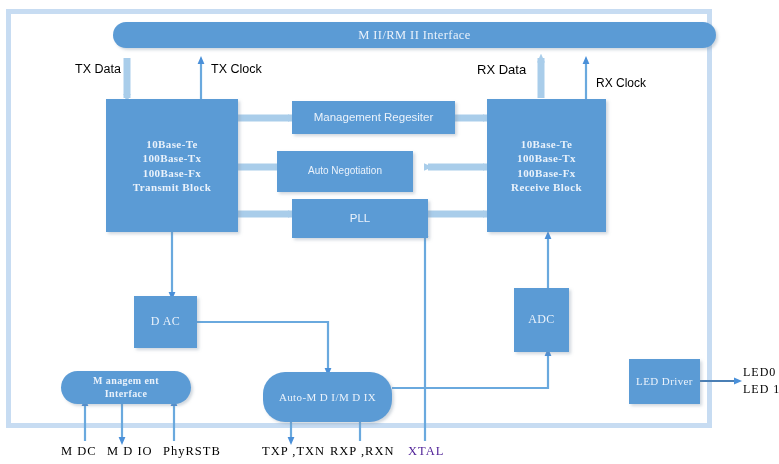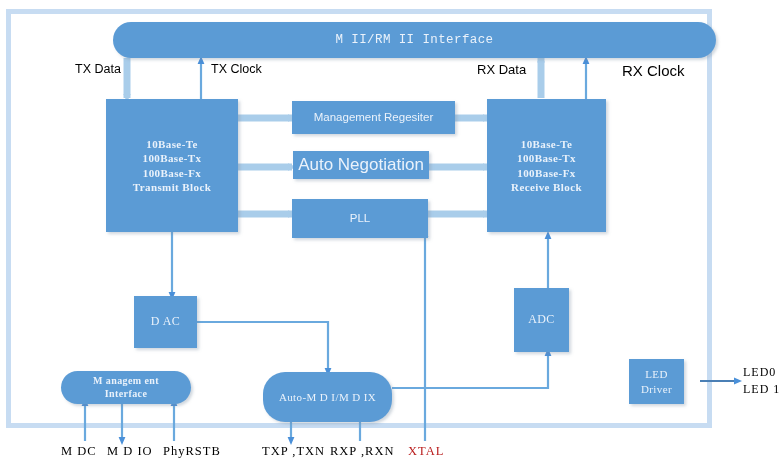--- a/index.html
+++ b/index.html
@@ -170,21 +170,21 @@
 
     <g>
       <line x1="174" y1="441" x2="174" y2="402" stroke="#6aa9de" stroke-width="2.2" marker-end="url(#ahD)"></line>
     </g>
 
     <g>
       <line x1="700" y1="381" x2="738" y2="381" stroke="#4a7fb5" stroke-width="2" marker-end="url(#ahD)"></line>
     </g>
   </svg>
 
-  <div class="blk pill serif" style="left:113px; top:22px; width:603px; height:36px; font-size:12.5px;font-family:Liberation Mono, monospace;">
+  <div class="blk pill serif" style="left:113px; top:22px; width:603px; height:26px; font-size:12.5px;">
     <span>M II/RM II Interface</span>
   </div>
 
   <div class="blk serif multiline" style="left:106px; top:99px; width:132px; height:133px; font-size:11px;">
     <div>
       <span>10Base-Te</span>
       <span>100Base-Tx</span>
       <span>100Base-Fx</span>
       <span>Transmit Block</span>
     </div>
@@ -196,21 +196,21 @@
       <span>100Base-Tx</span>
       <span>100Base-Fx</span>
       <span>Receive Block</span>
     </div>
   </div>
 
   <div class="blk sans" style="left:292px; top:101px; width:163px; height:33px; font-size:11.5px;">
     <span>Management Regesiter</span>
   </div>
 
-  <div class="blk sans" style="left:293px; top:151px; width:136px; height:28px; font-size:17px;">
+  <div class="blk sans" style="left:277px; top:151px; width:136px; height:41px; font-size:10px;">
     <span>Auto Negotiation</span>
   </div>
 
   <div class="blk sans" style="left:292px; top:199px; width:136px; height:39px; font-size:11.5px;">
     <span>PLL</span>
   </div>
 
   <div class="blk serif" style="left:134px; top:296px; width:63px; height:52px; font-size:12px;">
     <span>D AC</span>
   </div>
@@ -223,41 +223,41 @@
     <div>
       <span>M anagem ent</span>
       <span>Interface</span>
     </div>
   </div>
 
   <div class="blk rounded serif" style="left:263px; top:372px; width:129px; height:50px; font-size:11px;">
     <span>Auto-M D I/M D IX</span>
   </div>
 
-  <div class="blk serif" style="left:629px; top:359px; width:55px; height:45px; font-size:11px;">
+  <div class="blk serif" style="left:629px; top:359px; width:71px; height:45px; font-size:11px;">
     <span>LED Driver</span>
   </div>
 
   <div class="lbl sans" style="left:75px; top:62px; font-size:12.5px;">TX Data</div>
 
   <div class="lbl sans" style="left:211px; top:62px; font-size:12.5px;">TX Clock</div>
 
   <div class="lbl sans" style="left:477px; top:62px; font-size:13px;">RX Data</div>
 
-  <div class="lbl sans" style="left:596px; top:62px; font-size:15px;margin-left:26px;">RX Clock</div>
+  <div class="lbl sans" style="left:596px; top:76px; font-size:12px;">RX Clock</div>
 
   <div class="lbl serif" style="left:743px; top:365px; font-size:12px;">LED0</div>
 
   <div class="lbl serif" style="left:743px; top:382px; font-size:12px;">LED 1</div>
 
   <div class="lbl serif" style="left:61px; top:444px; font-size:12.5px;">M DC</div>
 
   <div class="lbl serif" style="left:107px; top:444px; font-size:12.5px;">M D IO</div>
 
   <div class="lbl serif" style="left:151px; top:444px; font-size:12.5px;margin-left:12px;">PhyRSTB</div>
 
   <div class="lbl serif" style="left:262px; top:444px; font-size:12.5px;">TXP ,TXN</div>
 
   <div class="lbl serif" style="left:330px; top:444px; font-size:12.5px;">RXP ,RXN</div>
 
-  <div class="lbl serif" style="left:408px; top:444px; font-size:12.5px; color:#b91c1c;">XTAL</div>
+  <div class="lbl serif" style="left:408px; top:444px; font-size:12.5px; color:#4c1d95;">XTAL</div>
 
 </div>
 
 </body></html>

